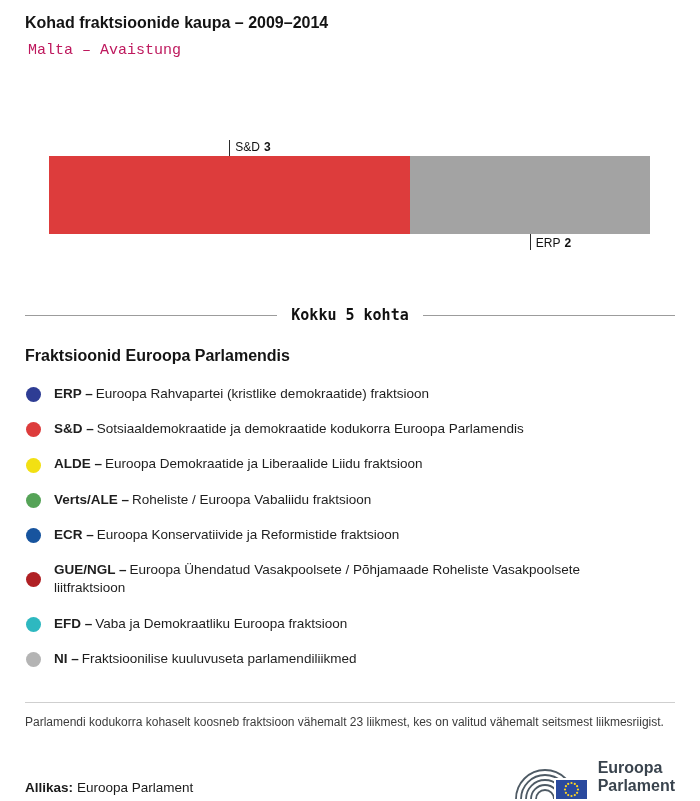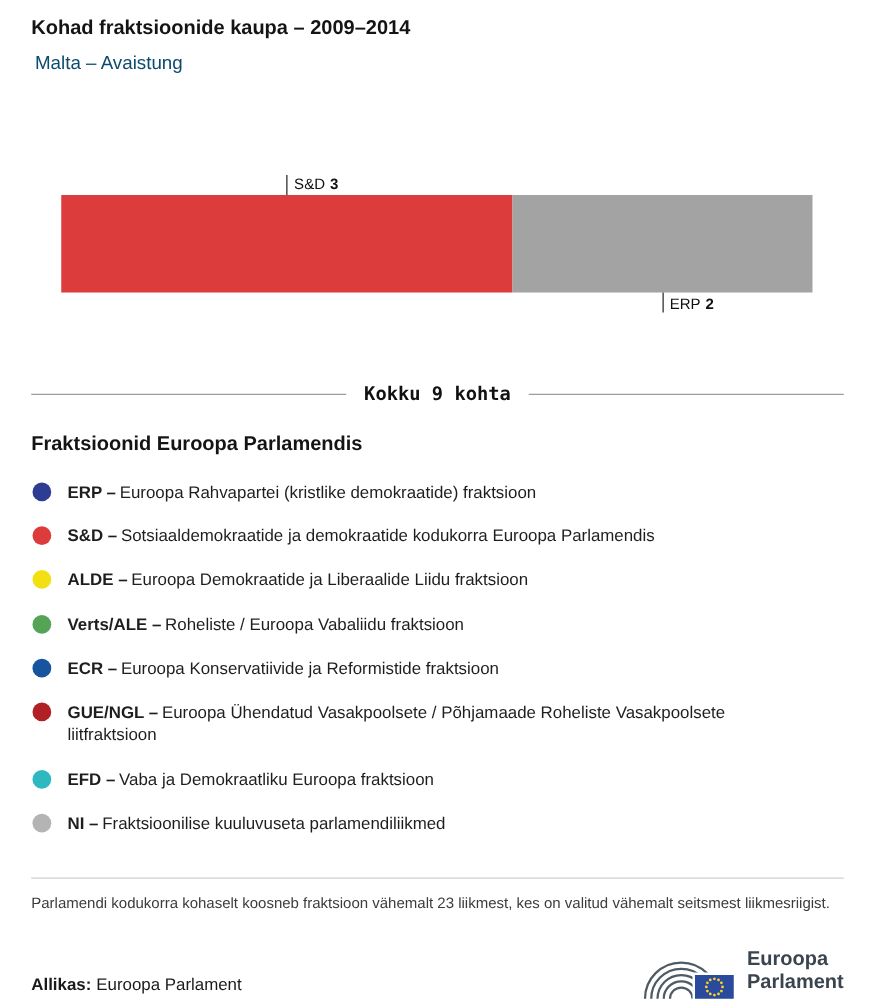--- a/index.html
+++ b/index.html
@@ -5,42 +5,42 @@
   * { margin:0; padding:0; box-sizing:border-box; }
   html,body { background:#fff; }
   body {
     width:700px; height:801px; overflow:hidden;
     font-family:"Liberation Sans", sans-serif;
     color:#1a1a1a;
   }
   .page { padding:14px 25px 0 25px; }
 
   .title { font-size:16px; font-weight:bold; color:#141414; }
-  .subtitle { font-size:15px; color:#0c4a6e; margin-top:10px; margin-left:3px; }
+  .subtitle { font-size:15px; color:#be185d; margin-top:10px; margin-left:3px;font-family:Liberation Mono, monospace; }
 
   .chart-wrap { margin-top:97px; margin-left:24px; width:601px; }
   .bar { display:flex; height:78px; }
   .segment { position:relative; }
   .seg-label {
     position:absolute; left:50%; white-space:nowrap;
     font-size:12px; color:#111;
     border-left:1px solid #2b2b2b; padding-left:5px;
     display:flex; height:16px;
   }
   .seg-label.above { bottom:100%; align-items:flex-start; }
   .seg-label.below { top:100%; align-items:flex-end; }
   .seg-label b { margin-left:4px; }
 
   .total-row { display:flex; align-items:center; gap:14px; margin-top:72px; }
   .total-row .rule { flex:1; height:1px; background:#9c9c9c; }
   .total-text { font-family:"DejaVu Sans Mono", monospace; font-weight:bold; font-size:15px; color:#111; }
 
   .legend-heading { margin-top:23px; font-size:16px; font-weight:bold; color:#141414; }
   .legend { margin-top:20px; }
-  .legend-item { display:flex; align-items:flex-start; margin-bottom:17px; }
+  .legend-item { display:flex; align-items:center; margin-bottom:17px; }
   .dot { width:15px; height:15px; border-radius:50%; flex-shrink:0; margin:1px 13px 0 1px; }
   .legend-text { font-size:13.5px; line-height:1.35; color:#1e1e1e; max-width:590px; }
   .legend-text b { margin-right:3px; }
 
   .divider { height:1px; background:#cfcfcf; margin-top:34px; }
   .footnote { margin-top:10px; font-size:12px; line-height:1.55; color:#3c3c3c; max-width:645px; }
 
   .footer { display:flex; justify-content:space-between; align-items:flex-end; margin-top:22px; }
   .source { font-size:13.5px; color:#1a1a1a; padding-bottom:6px; }
   .source b { margin-right:4px; }
@@ -65,21 +65,21 @@
       <div class="segment" style="flex-grow: 2; background-color: #a3a3a3;">
         <div class="seg-label below">
           <span><span>ERP</span><b>2</b></span>
         </div>
       </div>
     </div>
   </div>
 
   <div class="total-row">
     <div class="rule"></div>
-    <div class="total-text">Kokku 9 kohta</div>
+    <div class="total-text">Kokku 5 kohta</div>
     <div class="rule"></div>
   </div>
 
   <div class="legend-heading">Fraktsioonid Euroopa Parlamendis</div>
 
   <div class="legend">
 
     <div class="legend-item">
       <span class="dot" style="background-color: rgb(46, 61, 148);"></span>
       <span class="legend-text"><b>ERP –</b><span>Euroopa Rahvapartei (kristlike demokraatide) fraktsioon</span></span>

